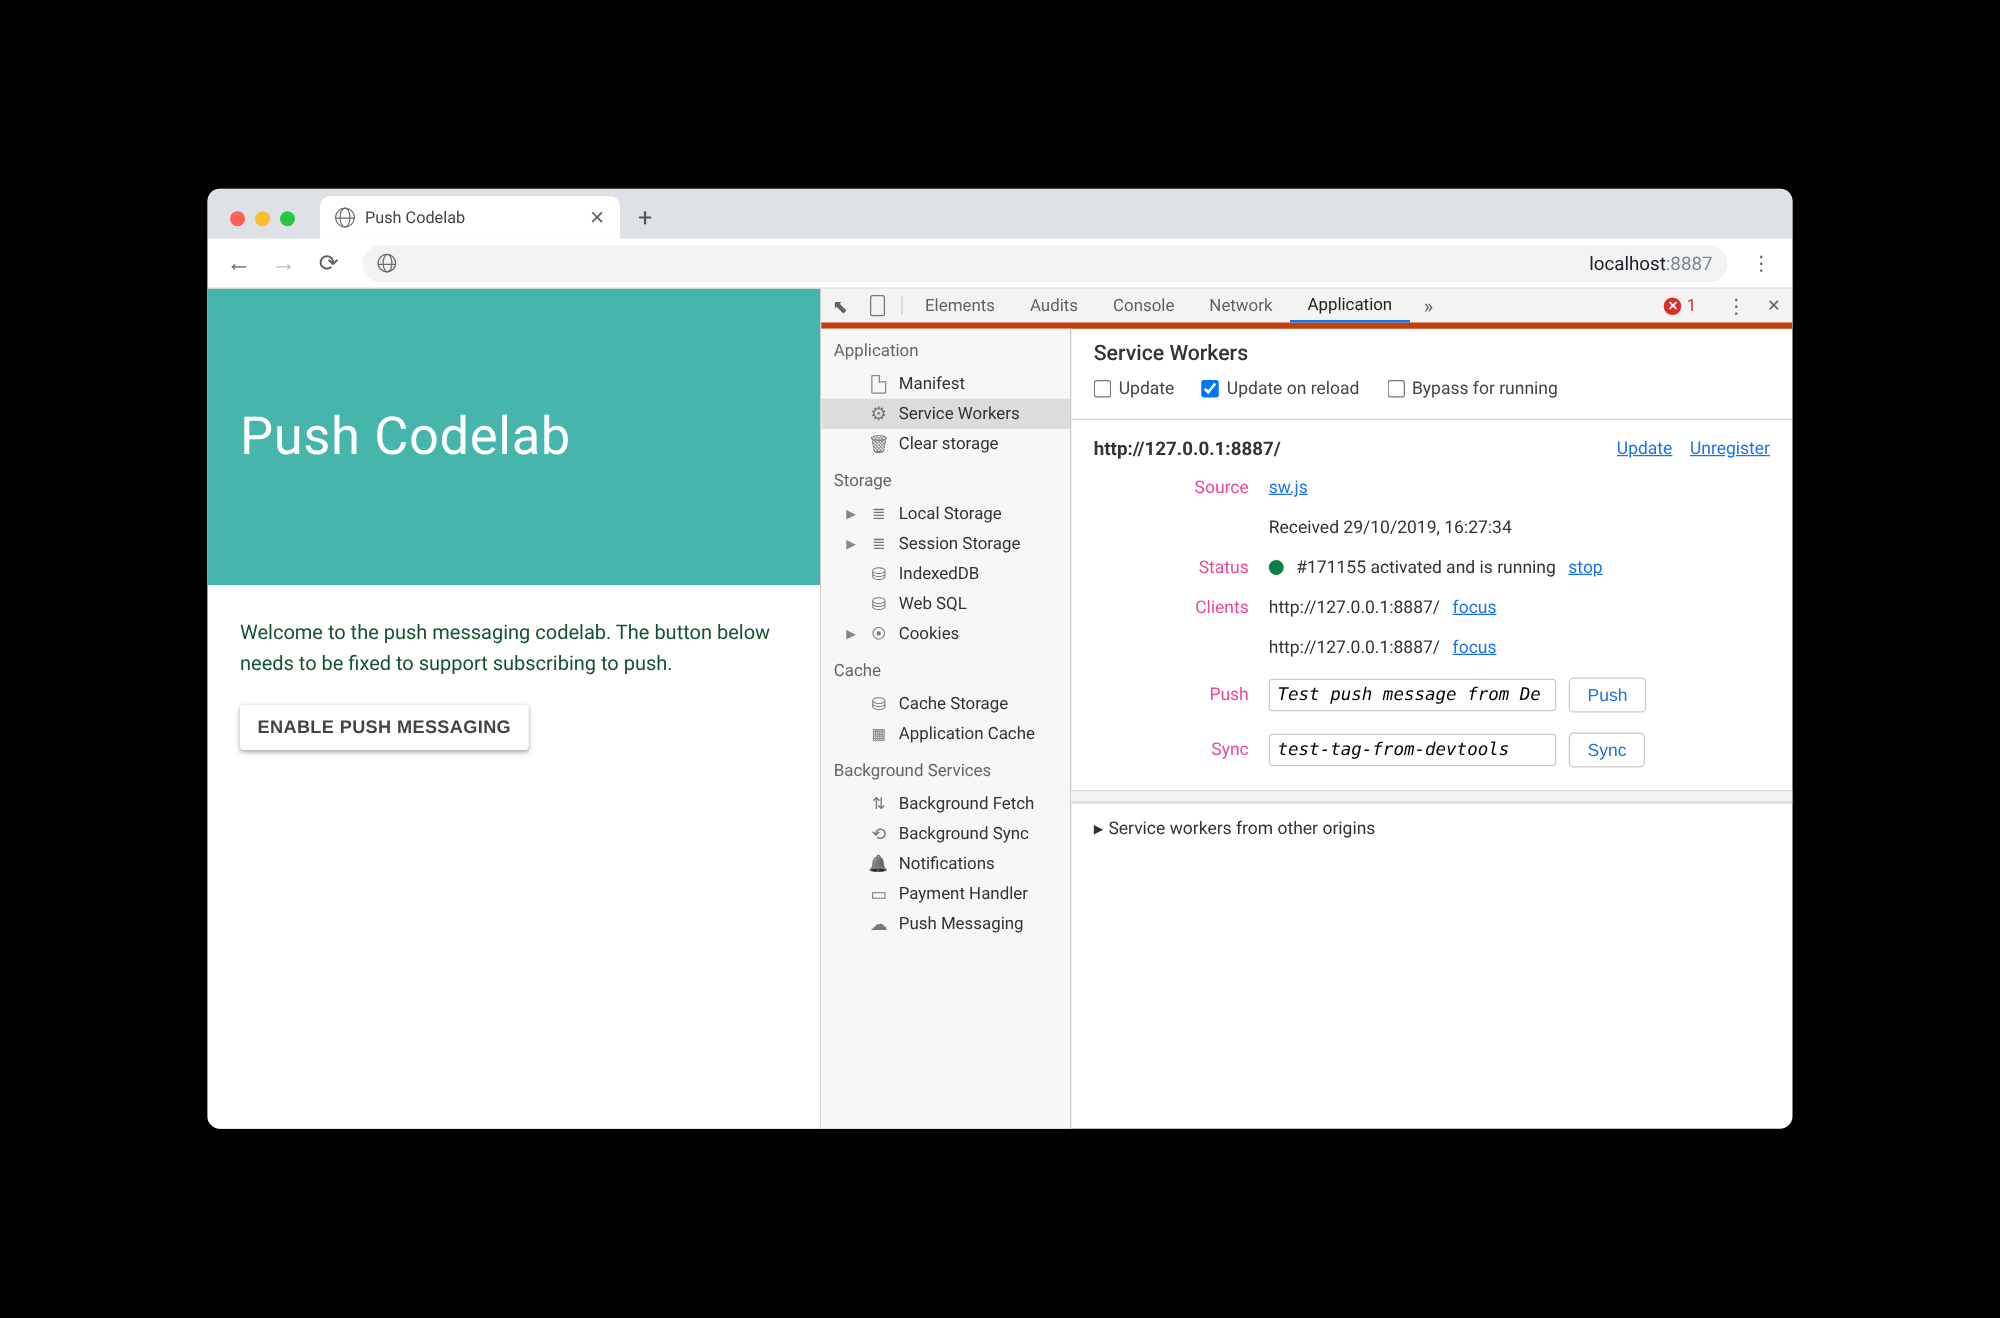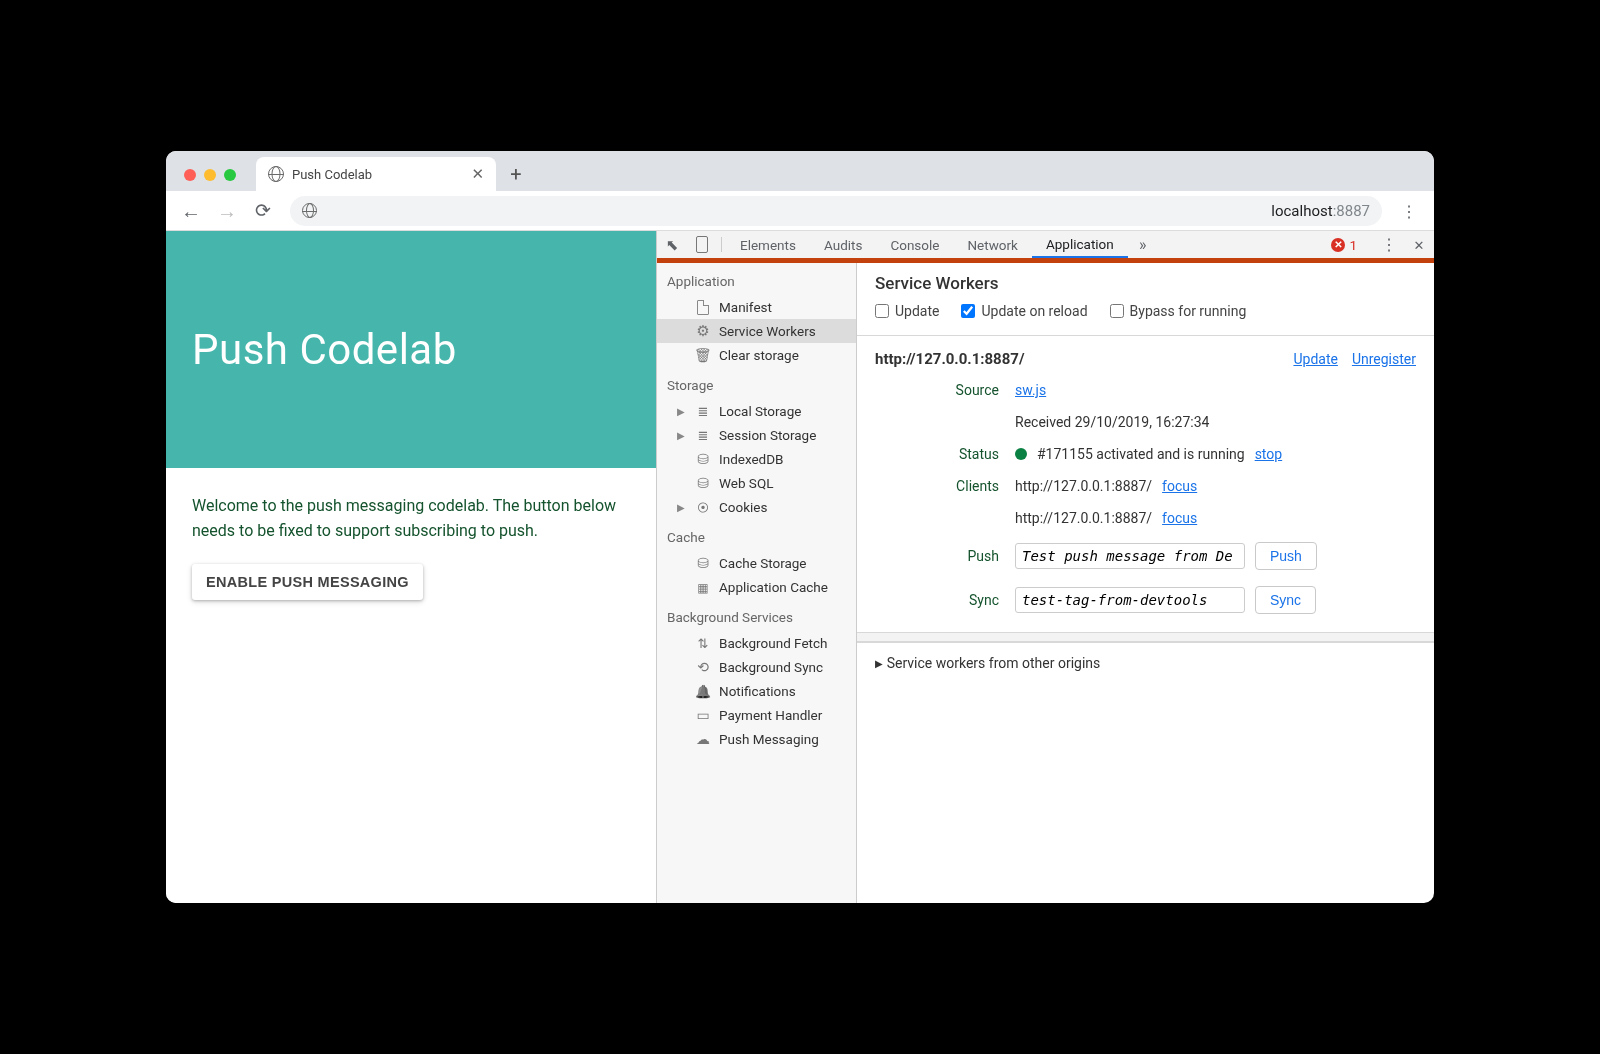--- a/index.html
+++ b/index.html
@@ -171,21 +171,21 @@
   .dt-panel{ flex:1; overflow:auto; font-size:14px; color:#333;}
   .panel-sec{ padding: 10px 18px 16px; border-bottom:1px solid #d8d8d8;}
   .panel-sec h2{ font-size:17px; font-weight:500; margin-bottom:10px;}
   .chkrow{ display:flex; gap:22px; align-items:center; color:#444;}
   .chkrow label{ display:flex; gap:6px; align-items:center;}
   .origin-row{ display:flex; align-items:center; padding:14px 18px 6px;}
   .origin-row .origin{ font-weight:700; font-size:15px;}
   .origin-row .links{ margin-left:auto; display:flex; gap:14px;}
   a.link{ color:#1a73e8; text-decoration:underline; }
   .kv{ display:flex; padding:8px 18px; align-items:center;}
-  .kv .k{ width:140px; text-align:right; color:#14532d; padding-right:16px;}
+  .kv .k{ width:140px; text-align:right; color:#ec4899; padding-right:16px;}
   .kv .v{ flex:1; display:flex; align-items:center; gap:10px; flex-wrap:wrap;}
   .status-dot{ width:12px; height:12px; background:#0b8043; border-radius:50%; display:inline-block;}
   .txtinput{ font-family: ui-monospace, Menlo, monospace; font-size:14px; padding:4px 6px; border:1px solid #ccc; border-radius:3px; width:230px;font-style:italic;}
   .outline-btn{ border:1px solid #c9c9c9; background:#fff; color:#1a73e8; padding:5px 14px; border-radius:4px; font-size:14px;}
   .collapser{ padding:12px 18px; display:flex; align-items:center; gap:4px; color:#333; border-top:1px solid #d8d8d8;}
   .collapser .tri{ font-size:10px;}
   
   .doc-ic{width:12px;height:15px;border:1.3px solid #888;border-radius:1px;position:relative;}
   .doc-ic::after{content:"";position:absolute;right:-1px;top:-1px;width:5px;height:5px;background:#f7f7f7;border-left:1.3px solid #888;border-bottom:1.3px solid #888;}
   .gear-ic::before{content:"⚙";font-size:15px;}

